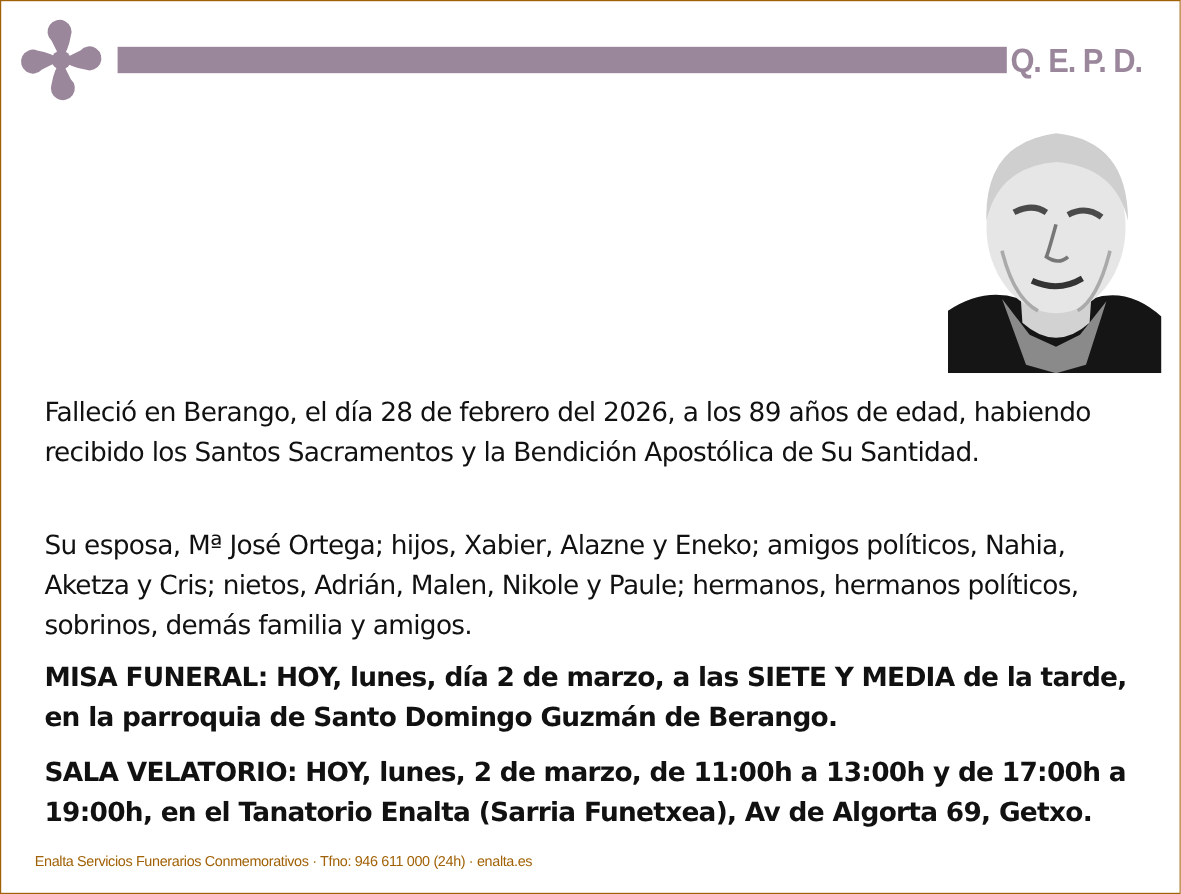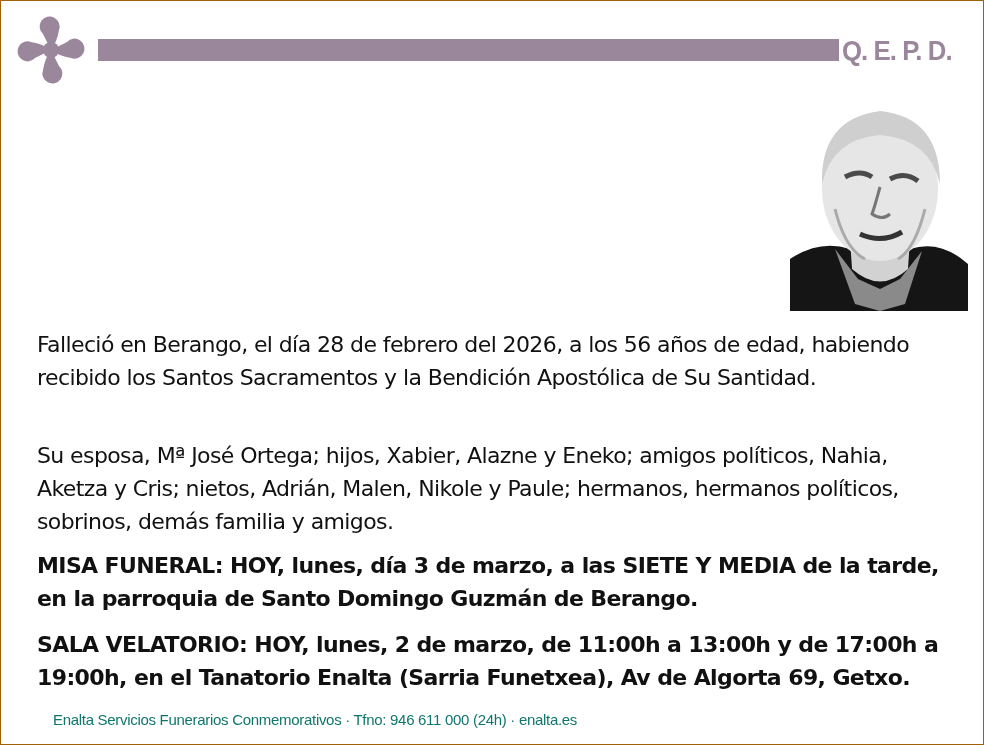--- a/index.html
+++ b/index.html
@@ -38,22 +38,22 @@
     .body-text {
       position: absolute; left: 36px; width: 920px;
       font-family: "DejaVu Sans", sans-serif; font-size: 22px; line-height: 33px;
       letter-spacing: -0.6px; color: #111;
     }
     .p1 { top: 327px; }
     .p2 { top: 438px; }
     .p3 { top: 548px; font-weight: bold; }
     .p4 { top: 627px; font-weight: bold; }
     .footer {
-      position: absolute; left: 52px; top: 710px;
-      font-family: "Liberation Sans", sans-serif; font-size: 15px; color: #0f766e;
+      position: absolute; left: 28px; top: 710px;
+      font-family: "Liberation Sans", sans-serif; font-size: 12px; color: #a16207;
       letter-spacing: -0.3px;
     }
   </style>
 </head>
 <body>
 
 <div class="page">
 
   <svg class="lauburu" viewBox="0 0 76 76">
     <g fill="#9b879b">
@@ -92,19 +92,19 @@
 
       <path d="M90 88 Q84 110 82 115 Q92 122 100 115" stroke="#777" stroke-width="3" fill="none"></path>
 
       <path d="M70 135 Q92 145 112 133" stroke="#333" stroke-width="5" fill="none"></path>
 
       <path d="M45 110 Q55 150 75 160" stroke="#aaa" stroke-width="3" fill="none"></path>
       <path d="M135 110 Q125 150 108 160" stroke="#aaa" stroke-width="3" fill="none"></path>
     </svg>
   </div>
 
-  <div class="body-text p1">Falleció en Berango, el día 28 de febrero del 2026, a los 56 años de edad, habiendo recibido los Santos Sacramentos y la Bendición Apostólica de Su Santidad.</div>
+  <div class="body-text p1">Falleció en Berango, el día 28 de febrero del 2026, a los 89 años de edad, habiendo recibido los Santos Sacramentos y la Bendición Apostólica de Su Santidad.</div>
   <div class="body-text p2">Su esposa, Mª José Ortega; hijos, Xabier, Alazne y Eneko; amigos políticos, Nahia, Aketza y Cris; nietos, Adrián, Malen, Nikole y Paule; hermanos, hermanos políticos, sobrinos, demás familia y amigos.</div>
-  <div class="body-text p3">MISA FUNERAL: HOY, lunes, día 3 de marzo, a las SIETE Y MEDIA de la tarde, en la parroquia de Santo Domingo Guzmán de Berango.</div>
+  <div class="body-text p3">MISA FUNERAL: HOY, lunes, día 2 de marzo, a las SIETE Y MEDIA de la tarde, en la parroquia de Santo Domingo Guzmán de Berango.</div>
   <div class="body-text p4">SALA VELATORIO: HOY, lunes, 2 de marzo, de 11:00h a 13:00h y de 17:00h a 19:00h, en el Tanatorio Enalta (Sarria Funetxea), Av de Algorta 69, Getxo.</div>
 
   <div class="footer">Enalta Servicios Funerarios Conmemorativos · Tfno: 946 611 000 (24h) · enalta.es</div>
 </div>
 
 </body></html>

